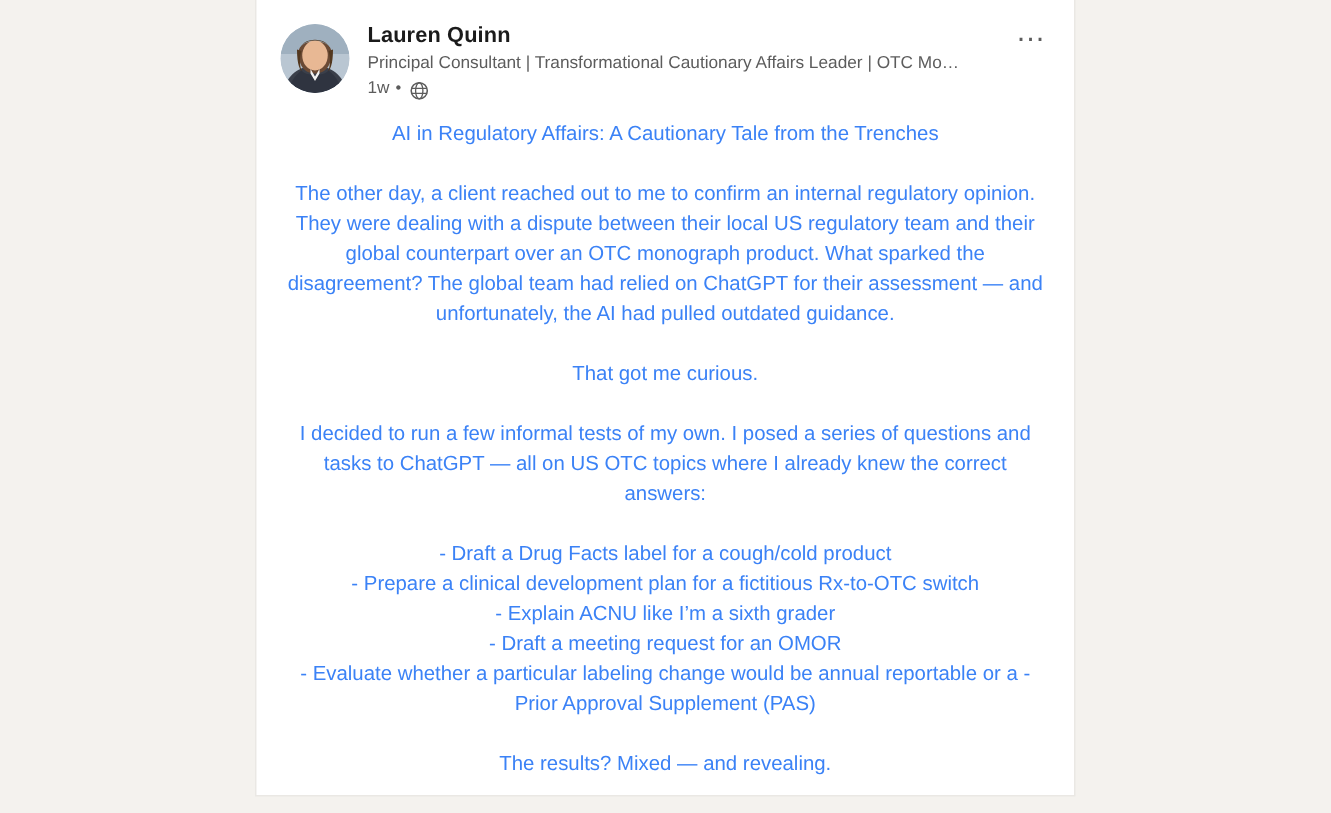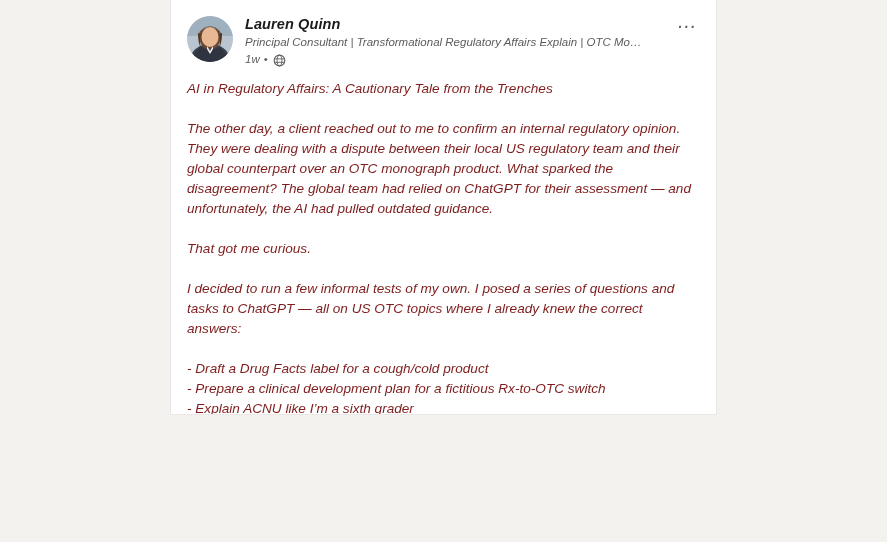--- a/index.html
+++ b/index.html
@@ -17,25 +17,24 @@
     position: relative;
     width: 887px;
     height: 542px;
     background: #f4f2ee;
   }
   .post-card {
     position: absolute;
     left: 171px;
     top: 0;
     width: 545px;
-    height: 414px;
+    height: 530px;
     background: #ffffff;
     box-shadow: 0 0 0 1px rgba(0,0,0,0.04);
     overflow: hidden;
-    font-style: italic;
   }
   .post-header {
     display: flex;
     align-items: flex-start;
     padding: 14px 16px 4px 16px;
     box-sizing: border-box;
   }
   .avatar {
     width: 46px;
     height: 46px;
@@ -95,23 +94,24 @@
     line-height: 14px;
     letter-spacing: 1px;
     padding: 0 2px 0 8px;
     cursor: pointer;
     user-select: none;
   }
   .post-body {
     padding: 8px 16px 0 16px;
     font-size: 13.6px;
     line-height: 20px;
-    color: #7f1d1d;
+    color: #3b82f6;
     white-space: pre-wrap;
     word-wrap: break-word;
+    text-align: center;
   }
 </style>
 </head>
 <body>
 
 <div class="page">
 
   <div class="post-card">
 
     <div class="post-header">
@@ -133,21 +133,21 @@
             <path d="M11 17 C11 27 13 31 15 33 C12 28 13 21 14 18 Z" fill="#53381f"></path>
             <path d="M35 17 C35 27 33 31 31 33 C34 28 33 21 32 18 Z" fill="#53381f"></path>
             <path d="M14 31 C17 35 29 35 32 31 C36 34 40 39 41 46 L5 46 C6 39 10 34 14 31 Z" fill="#2f3440"></path>
             <path d="M20 30 L23 35 L26 30 L26 33 L23 38 L20 33 Z" fill="#f2f2f2"></path>
           </g>
         </svg>
       </div>
 
       <div class="header-text">
         <div class="author-name">Lauren Quinn</div>
-        <div class="author-headline">Principal Consultant | Transformational Regulatory Affairs Explain | OTC Mo…</div>
+        <div class="author-headline">Principal Consultant | Transformational Cautionary Affairs Leader | OTC Mo…</div>
         <div class="meta-row">
           <span>1w</span>
           <span class="meta-dot">•</span>
           <span class="globe-icon">
             <svg width="13" height="13" viewBox="0 0 16 16" aria-hidden="true">
               <circle cx="8" cy="8" r="6.6" fill="none" stroke="#5c5c5c" stroke-width="1.3"></circle>
               <ellipse cx="8" cy="8" rx="3" ry="6.6" fill="none" stroke="#5c5c5c" stroke-width="1.1"></ellipse>
               <line x1="1.6" y1="6" x2="14.4" y2="6" stroke="#5c5c5c" stroke-width="1.1"></line>
               <line x1="1.6" y1="10.2" x2="14.4" y2="10.2" stroke="#5c5c5c" stroke-width="1.1"></line>
             </svg>

